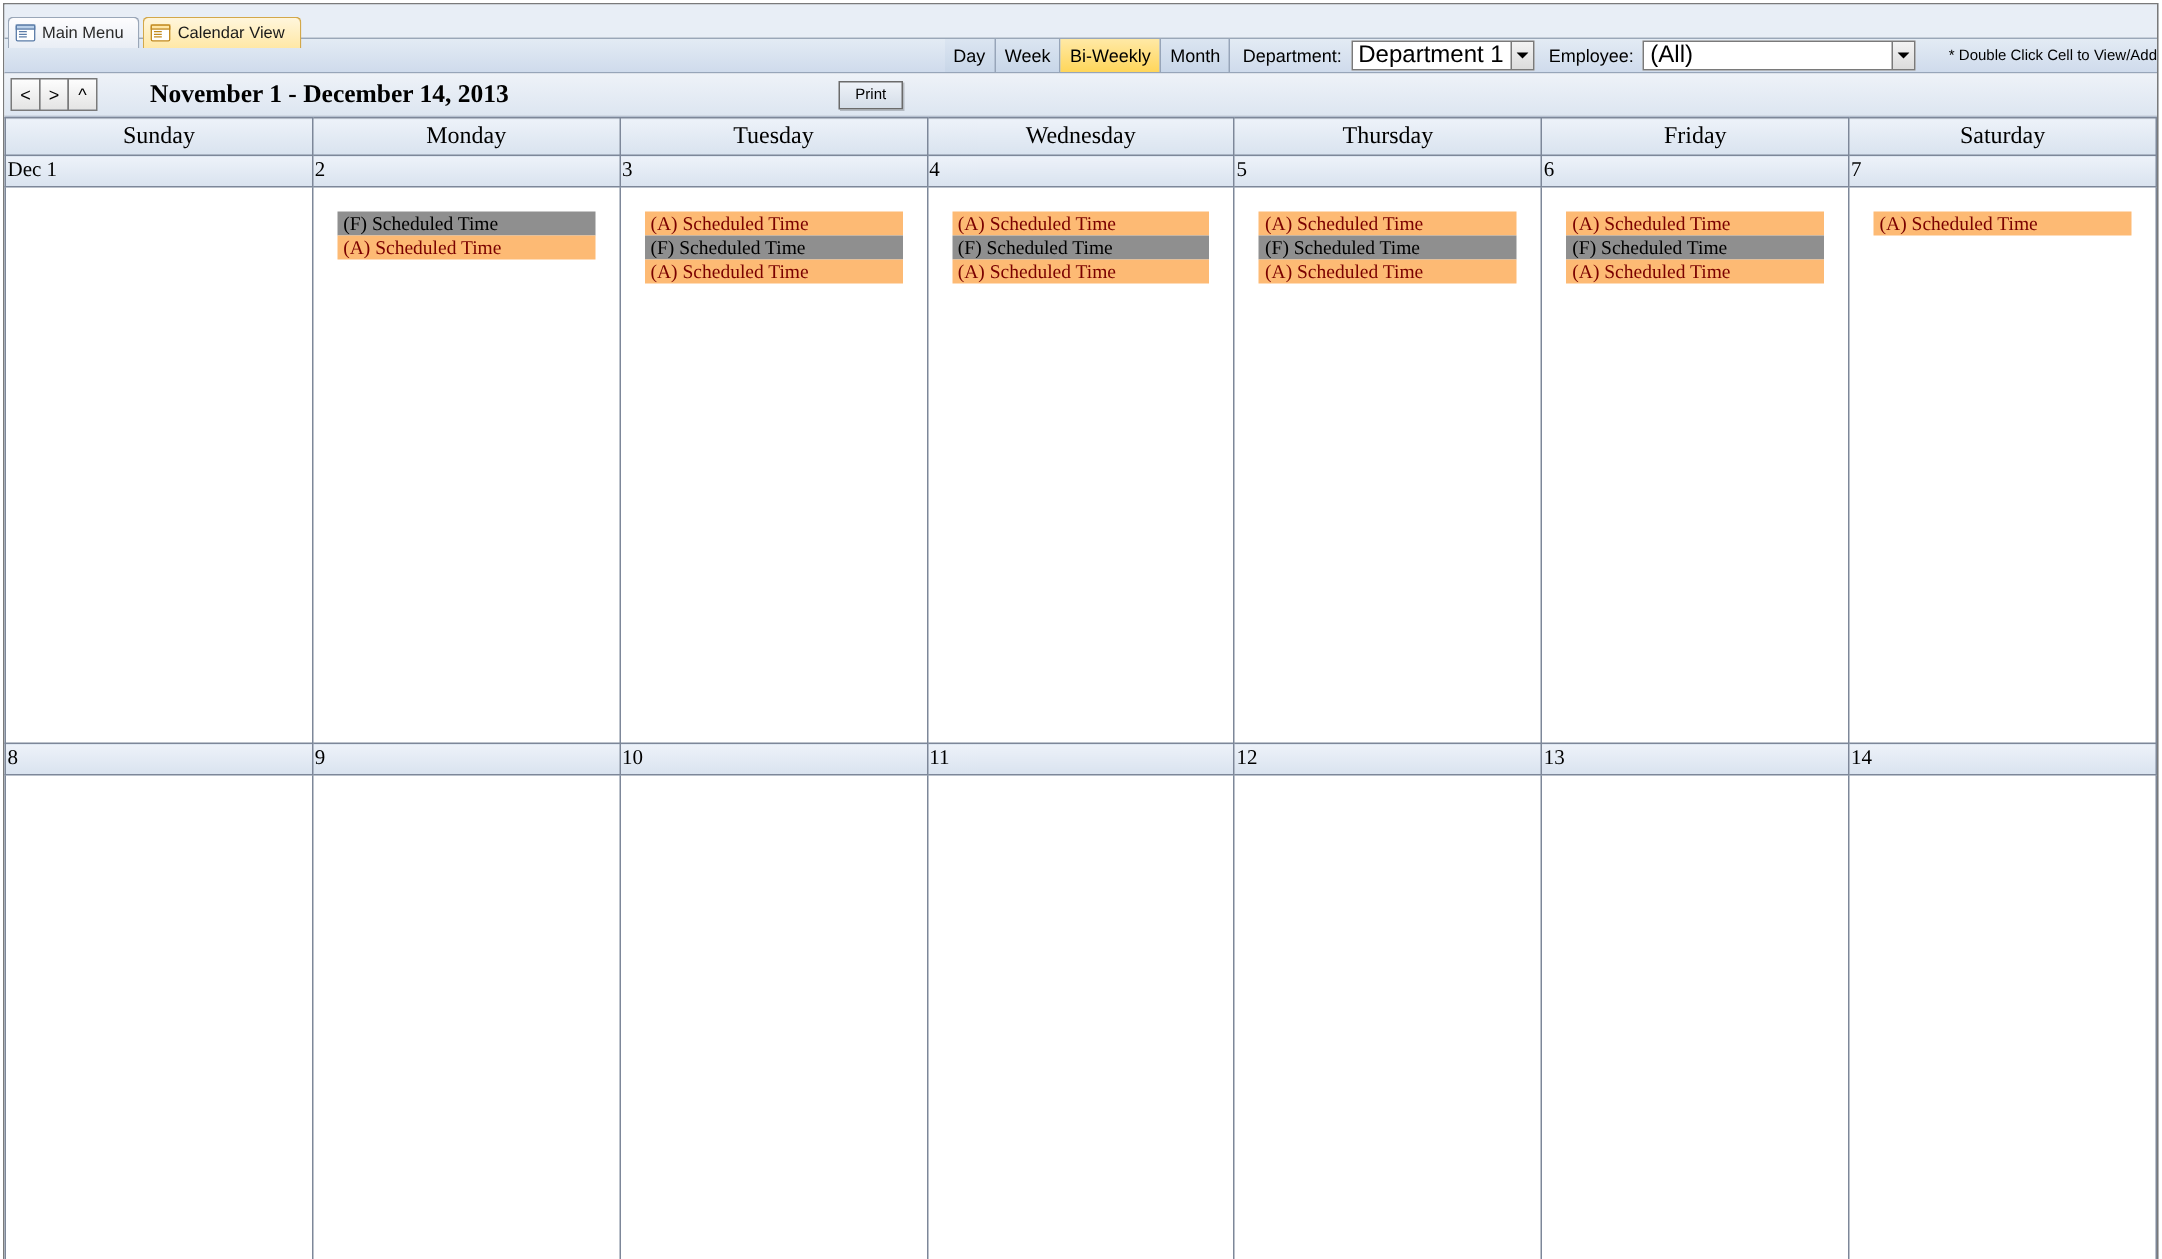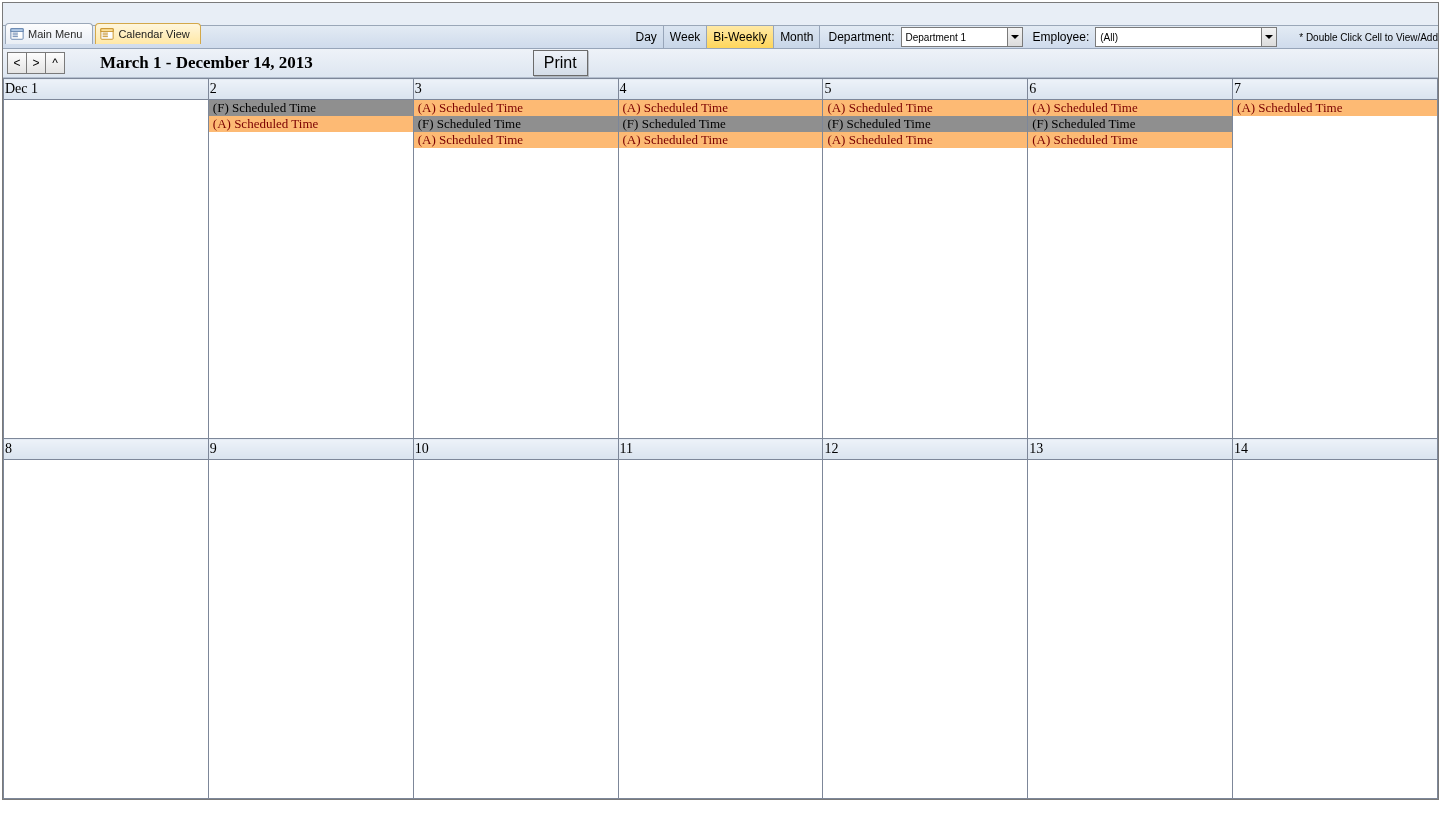--- a/index.html
+++ b/index.html
@@ -33,21 +33,21 @@
     border: 1px solid #9aa7b8;
     border-bottom: none;
     border-top-left-radius: 4px;
     border-top-right-radius: 4px;
     background: linear-gradient(#fdfdfe, #e9eef5);
     font-size: 11px;
     color: #2a2a2a;
     margin-right: 2px;
     cursor: default;
     position: relative;
-    top: 19px;
+    top: 7px;
   }
   .tab.active {
     background: linear-gradient(#fff6dc, #ffe8a6);
     border-color: #d3a84a;
     font-weight: normal;
     color: #1a1a1a;
   }
   .tab .tab-icon {
     width: 14px;
     height: 14px;
@@ -97,21 +97,21 @@
     height: 18px;
     background: #fff;
     border: 1px solid #7a7a7a;
     min-width: 120px;
     position: relative;
     margin-right: 2px;
   }
   .combo span.value {
     flex: 1;
     padding: 0 4px;
-    font-size: 10px;
+    font-size: 16px;
     white-space: nowrap;
     overflow: hidden;
   }
   .combo .drop {
     width: 14px;
     height: 100%;
     border-left: 1px solid #7a7a7a;
     background: linear-gradient(#f3f3f3,#dcdcdc);
     display: flex;
     align-items: center;
@@ -151,21 +151,21 @@
     font-family: "Times New Roman", serif;
     font-size: 17px;
     font-weight: bold;
     margin-left: 36px;
   }
   .navbar .print {
     margin-left: 220px;
     border: 1px solid #6b6b6b;
     background: linear-gradient(#eef2f8,#d4dde8);
     padding: 3px 10px;
-    font-size: 16px;
+    font-size: 10px;
     box-shadow: 1px 1px 0 rgba(0,0,0,.2);
     cursor: pointer;
   }
 
   
   .cal {
     width: 100%;
     border-collapse: collapse;
     table-layout: fixed;
   }
@@ -183,21 +183,21 @@
     background: linear-gradient(#edf2f9,#d9e3ef);
     font-family: "Times New Roman", serif;
     font-size: 14px;
     height: 18px;
   }
   .cal td.daycell {
     border: 1px solid #7d8799;
     vertical-align: top;
     height: 338px;
     background: #fff;
-    padding: 0;
+    padding: 16px;
   }
   .events {
     display: flex;
     flex-direction: column;
   }
   .event {
     font-family: "Times New Roman", serif;
     font-size: 13px;
     height: 16px;
     line-height: 16px;
@@ -283,26 +283,35 @@
     <div class="navbar">
       <div class="navbtn">
           <span>&lt;</span>
         </div>
       <div class="navbtn">
           <span>&gt;</span>
         </div>
       <div class="navbtn">
           <span>^</span>
         </div>
-      <span class="daterange">March 1 - December 14, 2013</span>
+      <span class="daterange">November 1 - December 14, 2013</span>
       <div class="print"><span>Print</span></div>
     </div>
 
     <table class="cal">
       <tbody>
+          <tr>
+        <th class="dayhead">Sunday</th>
+        <th class="dayhead">Monday</th>
+        <th class="dayhead">Tuesday</th>
+        <th class="dayhead">Wednesday</th>
+        <th class="dayhead">Thursday</th>
+        <th class="dayhead">Friday</th>
+        <th class="dayhead">Saturday</th>
+      </tr>
 
       <tr>
         <td class="datecell-head">Dec 1</td>
         <td class="datecell-head">2</td>
         <td class="datecell-head">3</td>
         <td class="datecell-head">4</td>
         <td class="datecell-head">5</td>
         <td class="datecell-head">6</td>
         <td class="datecell-head">7</td>
       </tr>

